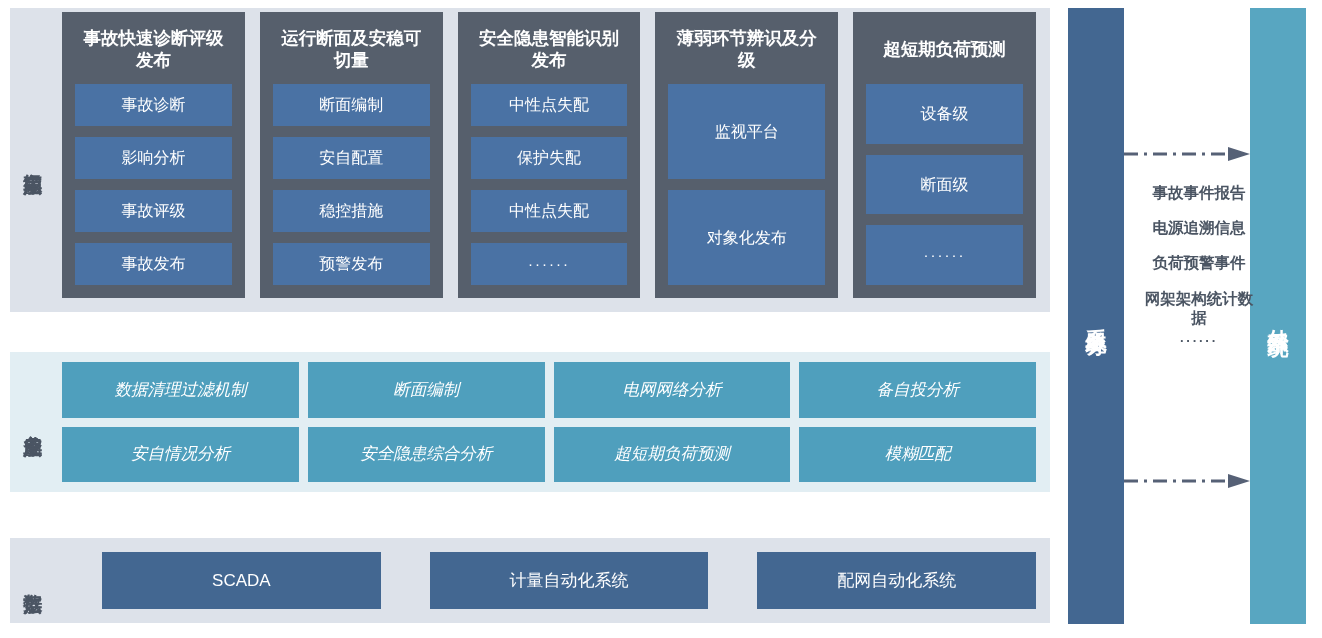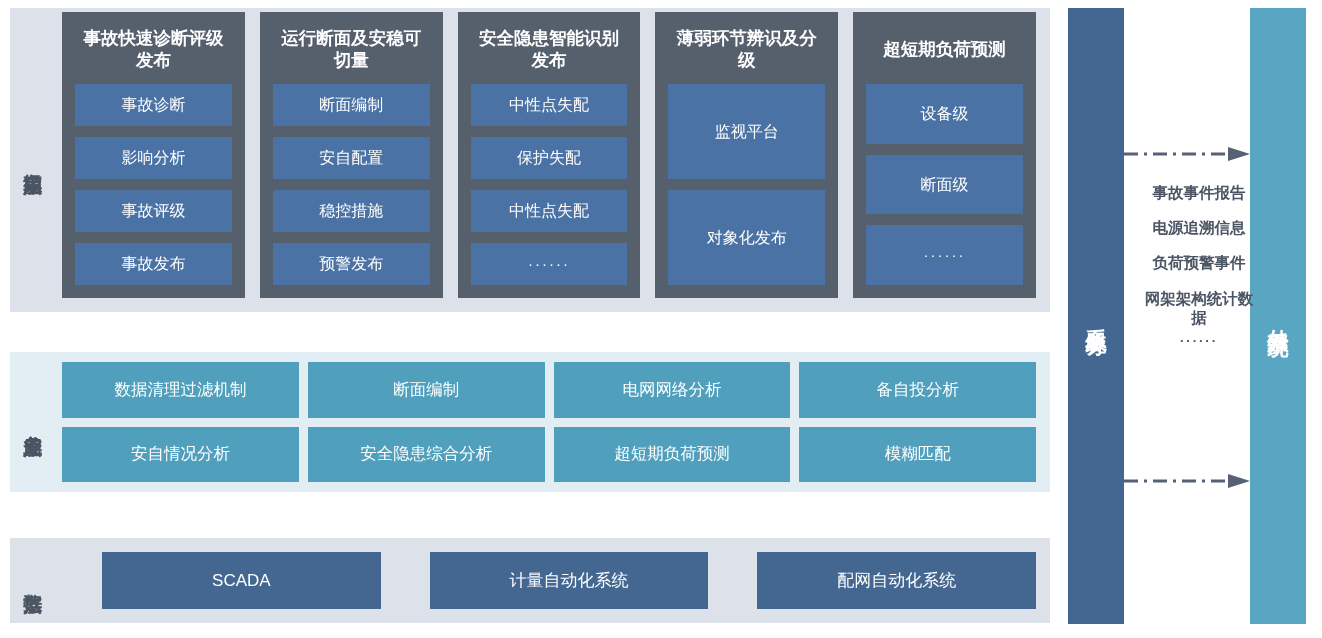--- a/index.html
+++ b/index.html
@@ -111,20 +111,21 @@
   }
   #biz-layer .layer-body {
     flex-direction: column;
     gap: 9px;
     padding: 10px 14px 10px 6px;
   }
   .biz-row {
     flex: 1 1 0;
     display: flex;
     gap: 9px;
+    font-style: italic;
   }
   .biz-item {
     flex: 1 1 0;
     background: #4f9fbd;
     color: #ffffff;
     font-size: 16.5px;
     display: flex;
     align-items: center;
     justify-content: center;
     text-align: center;

